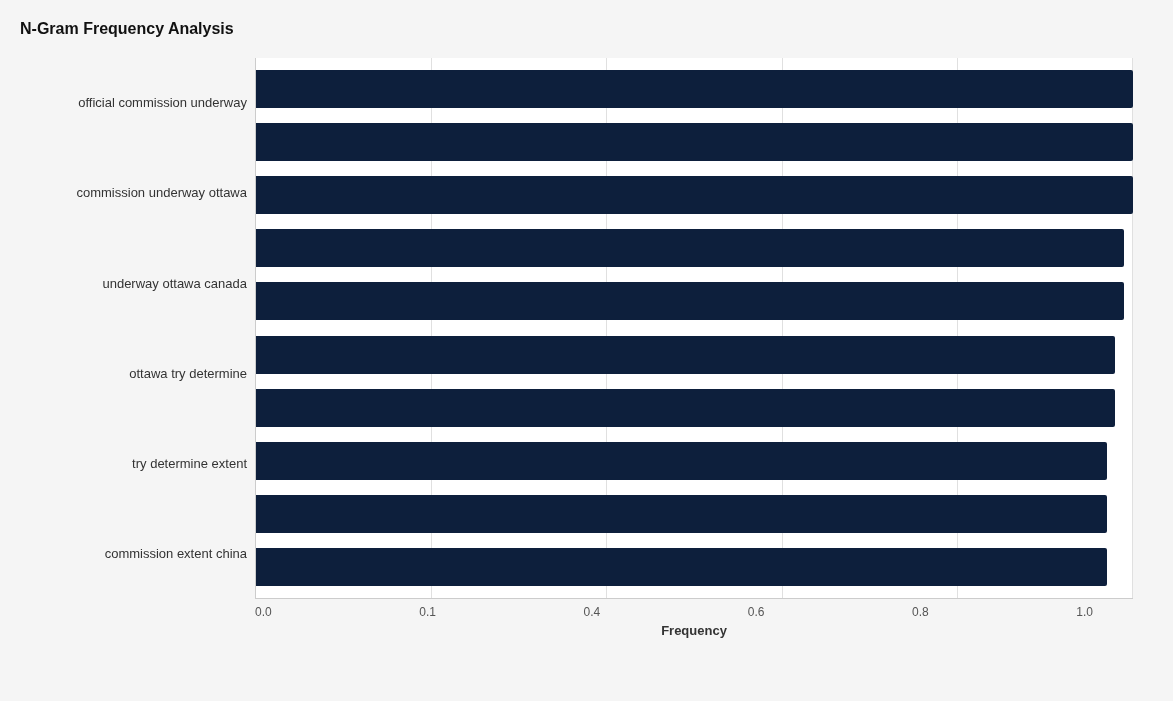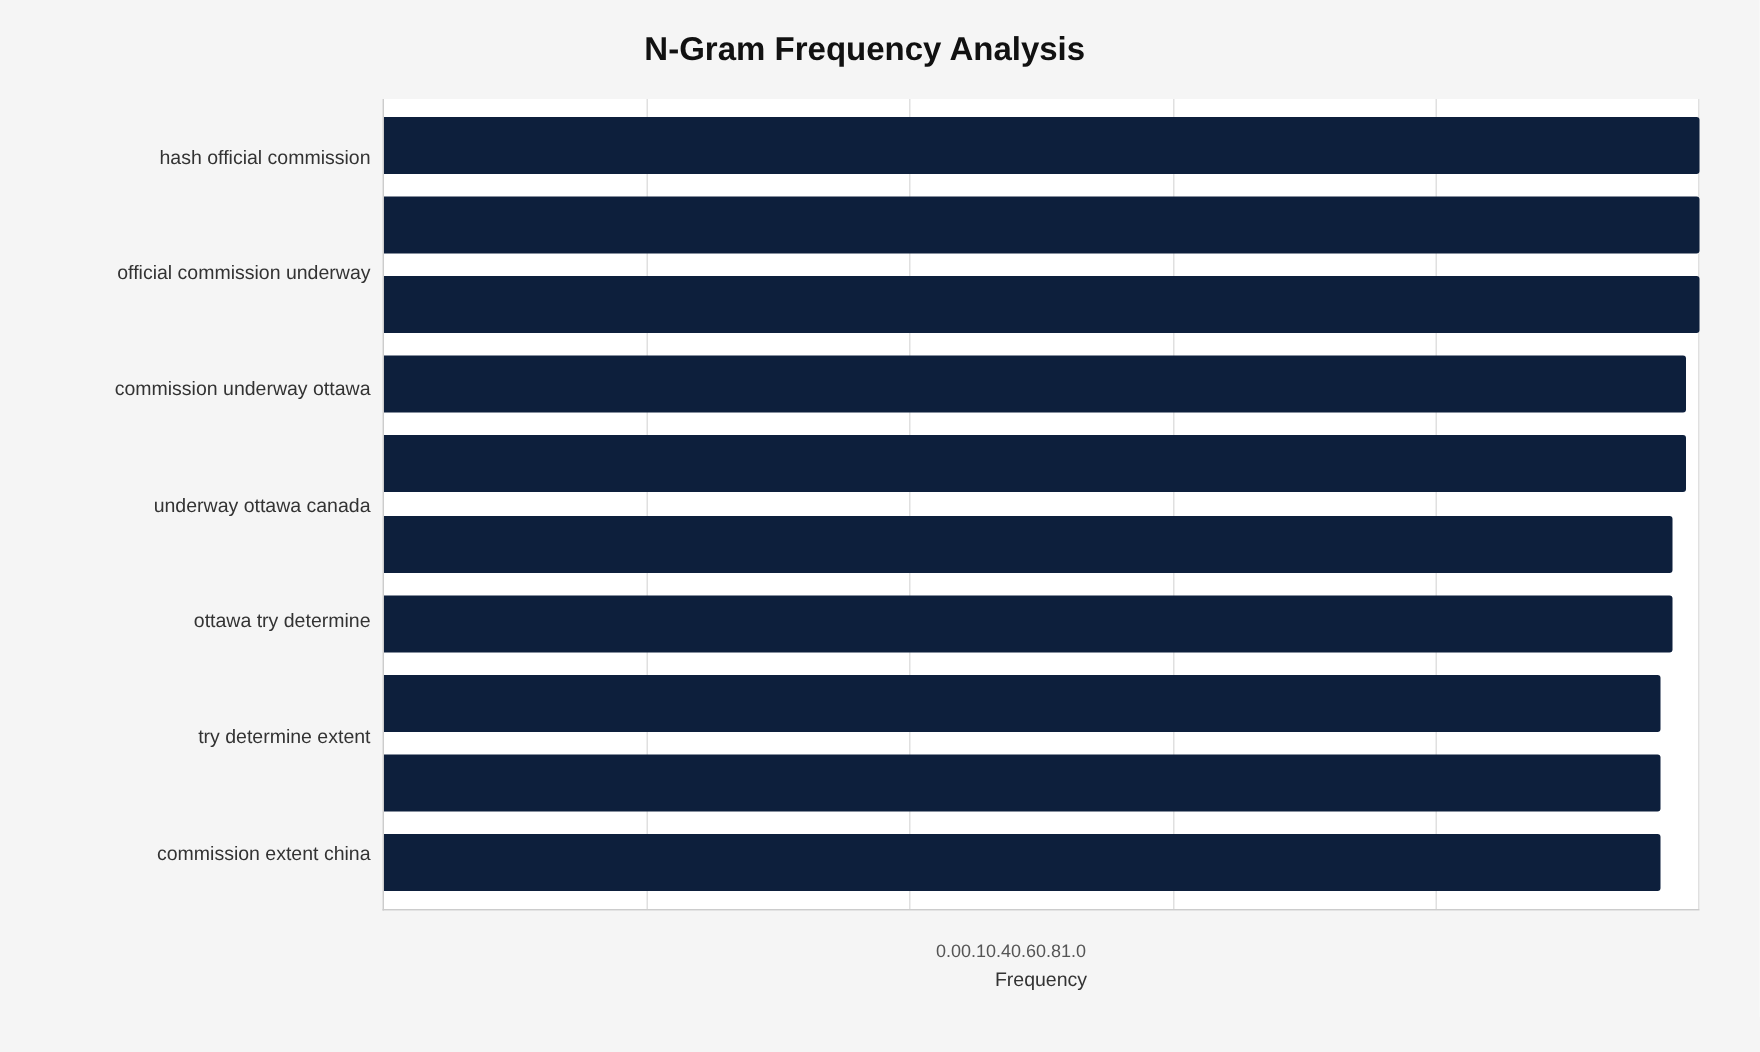--- a/index.html
+++ b/index.html
@@ -14,22 +14,21 @@
       overflow: hidden;
     }
     .chart-container {
       background: #f5f5f5;
       width: 1173px;
       height: 701px;
       padding: 20px 40px 60px 20px;
       position: relative;
     }
     .chart-title {
-      text-align: center;
-      font-size: 22px;
+      font-size: 16px;
       font-weight: bold;
       color: #111;
       margin-bottom: 20px;
       padding-right: 0;
     }
     .chart-area {
       display: flex;
       width: 100%;
       height: calc(100% - 80px);
     }
@@ -86,47 +85,47 @@
       z-index: 1;
     }
     .bar {
       background: #0d1f3c;
       height: 38px;
       border-radius: 0 2px 2px 0;
     }
     .x-axis {
       display: flex;
       margin-left: 235px;
-      margin-top: 20px;
+      margin-top: 6px;
       width: calc(100% - 235px - 40px);
-      justify-content: center;
+      justify-content: space-between;
       padding-right: 0;
     }
     .x-tick {
       font-size: 12px;
       color: #555;
       text-align: center;
     }
     .x-axis-label {
       text-align: center;
       font-size: 13px;
       color: #333;
       margin-top: 4px;
       margin-left: 235px;
+      font-weight: bold;
     }
   </style>
 </head>
 <body>
 
 <div class="chart-container">
   <div class="chart-title">N-Gram Frequency Analysis</div>
 
   <div class="chart-area">
     <div class="y-labels" id="y-labels">
-        <div class="y-label">hash official commission</div>
         <div class="y-label">official commission underway</div>
         <div class="y-label">commission underway ottawa</div>
         <div class="y-label">underway ottawa canada</div>
         <div class="y-label">ottawa try determine</div>
         <div class="y-label">try determine extent</div>
         <div class="y-label">commission extent china</div>
       </div>
     <div class="bars-area" id="bars-area">
 
     <div class="bar-row">

